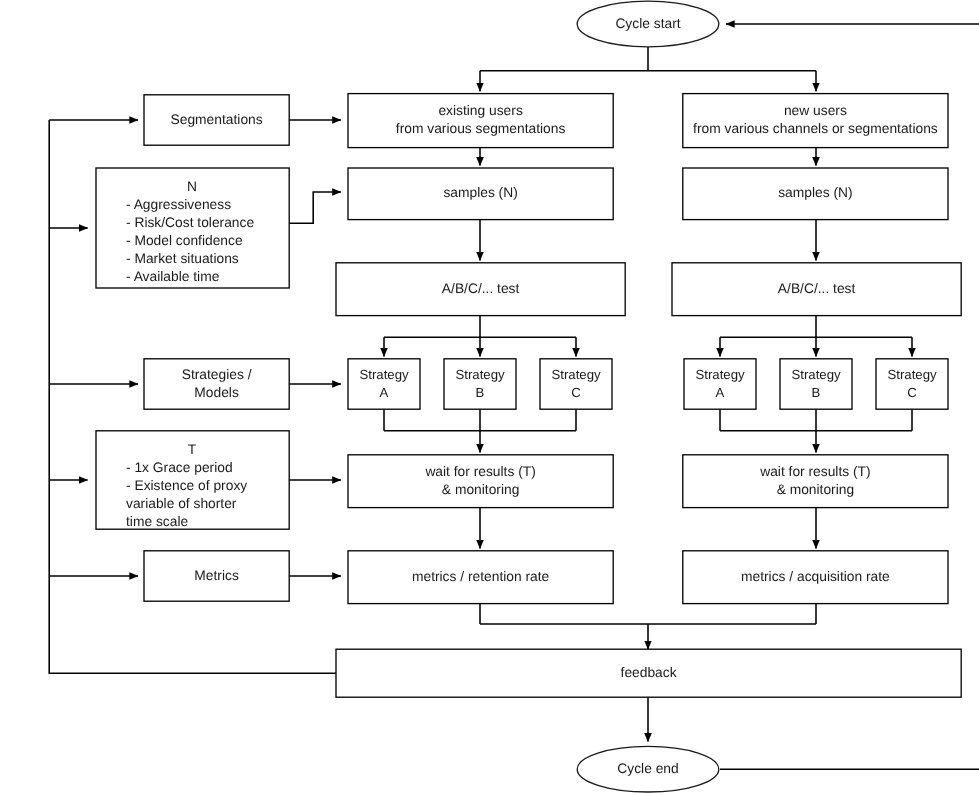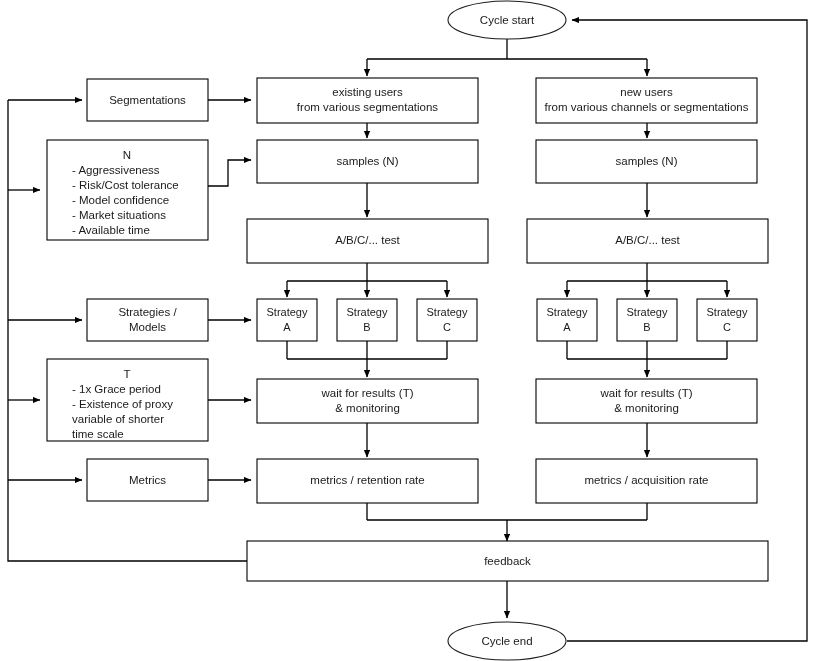--- a/index.html
+++ b/index.html
@@ -10,20 +10,21 @@
   body {
     width: 816px;
     height: 661px;
     font-family: "Liberation Sans", sans-serif;
     overflow: hidden;
   }
   #diagram-root {
     position: relative;
     width: 739px;
     height: 661px;
+    padding-left: 33px;
   }
   svg#flowchart {
     display: block;
     width: 816px;
     height: 661px;
   }
   .node-box {
     fill: #ffffff;
     stroke: #000000;
     stroke-width: 1.1;

